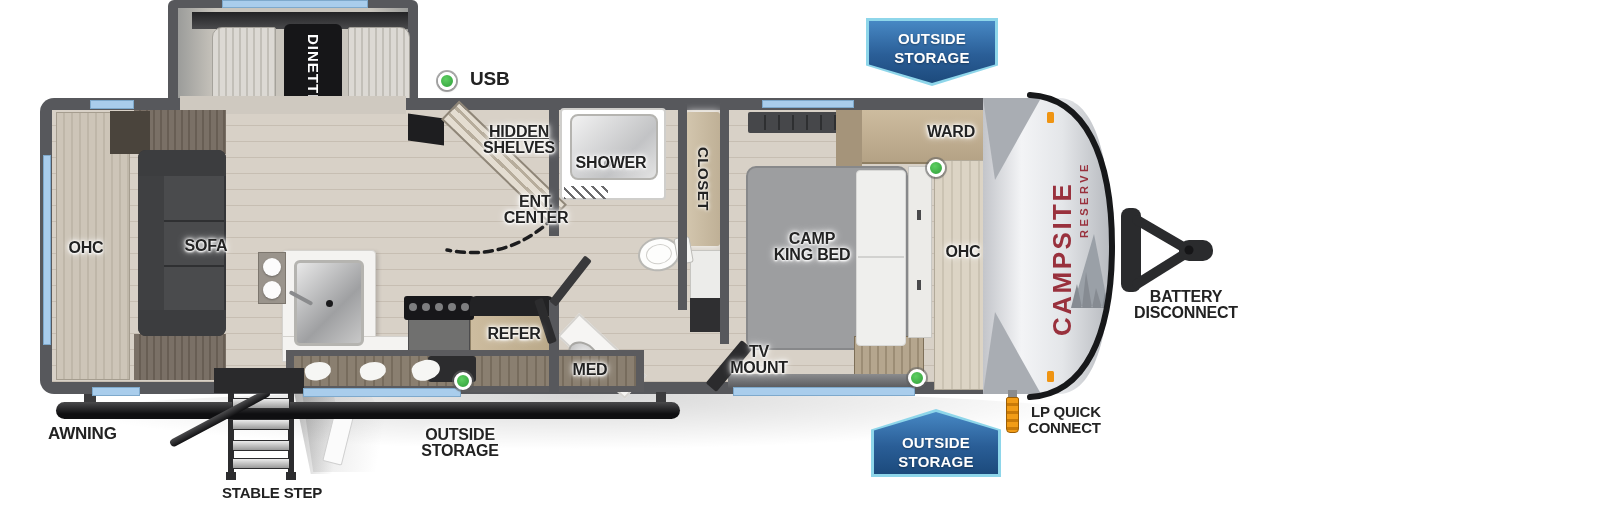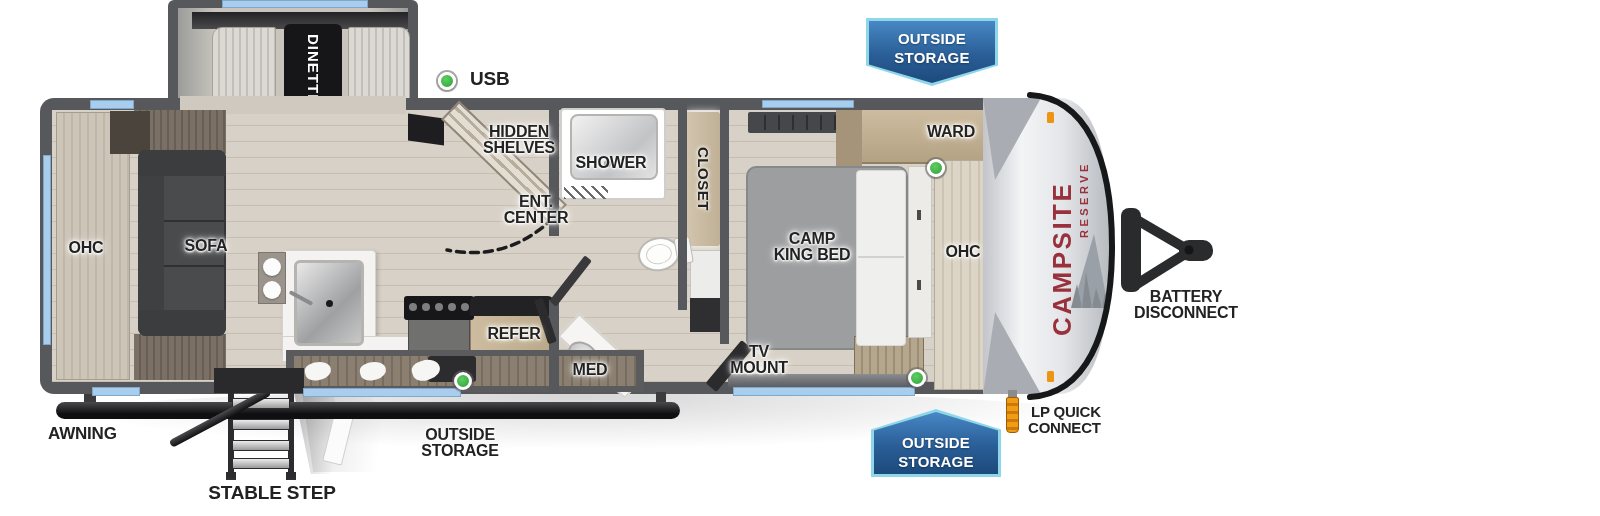--- a/index.html
+++ b/index.html
@@ -267,20 +267,20 @@
   <div style="left:228px;top:390px;width:6px;height:84px;background:#2c2c2e;z-index:11;"></div>
   <div style="left:288px;top:390px;width:6px;height:84px;background:#2c2c2e;z-index:11;"></div>
   <div class="tread" style="left:232px;top:398px;"></div>
   <div class="tread" style="left:232px;top:419px;"></div>
   <div class="tread" style="left:232px;top:440px;"></div>
   <div class="tread" style="left:232px;top:458px;"></div>
   <div style="left:226px;top:472px;width:10px;height:8px;background:#2c2c2e;z-index:11;"></div>
   <div style="left:286px;top:472px;width:10px;height:8px;background:#2c2c2e;z-index:11;"></div>
   <div style="left:164px;top:414px;width:112px;height:8px;border-radius:4px;z-index:13;transform:rotate(-28deg);
               background:linear-gradient(180deg,#4c4c4e,#111113);"></div>
-  <div class="lbl" style="left:272px;top:485px;font-size:19px;">STABLE STEP</div>
+  <div class="lbl" style="left:272px;top:485px;font-size:15px;">STABLE STEP</div>
 
   <div class="lbl" style="left:460px;top:427px;">
     <span style="position:static;display:block;">OUTSIDE</span>
     <span style="position:static;display:block;">STORAGE</span>
   </div>
 
 </div>
 
 </body></html>

